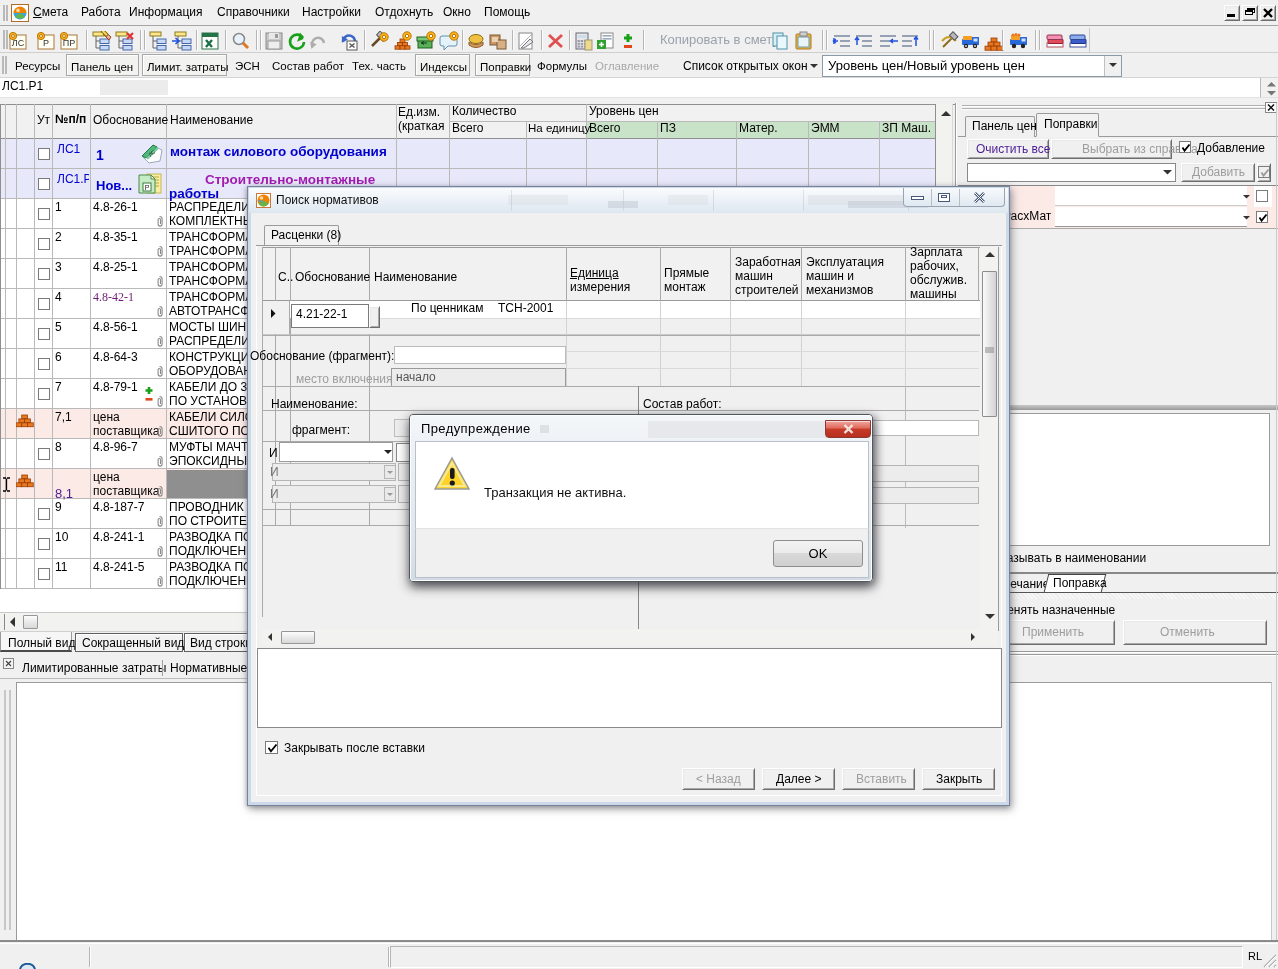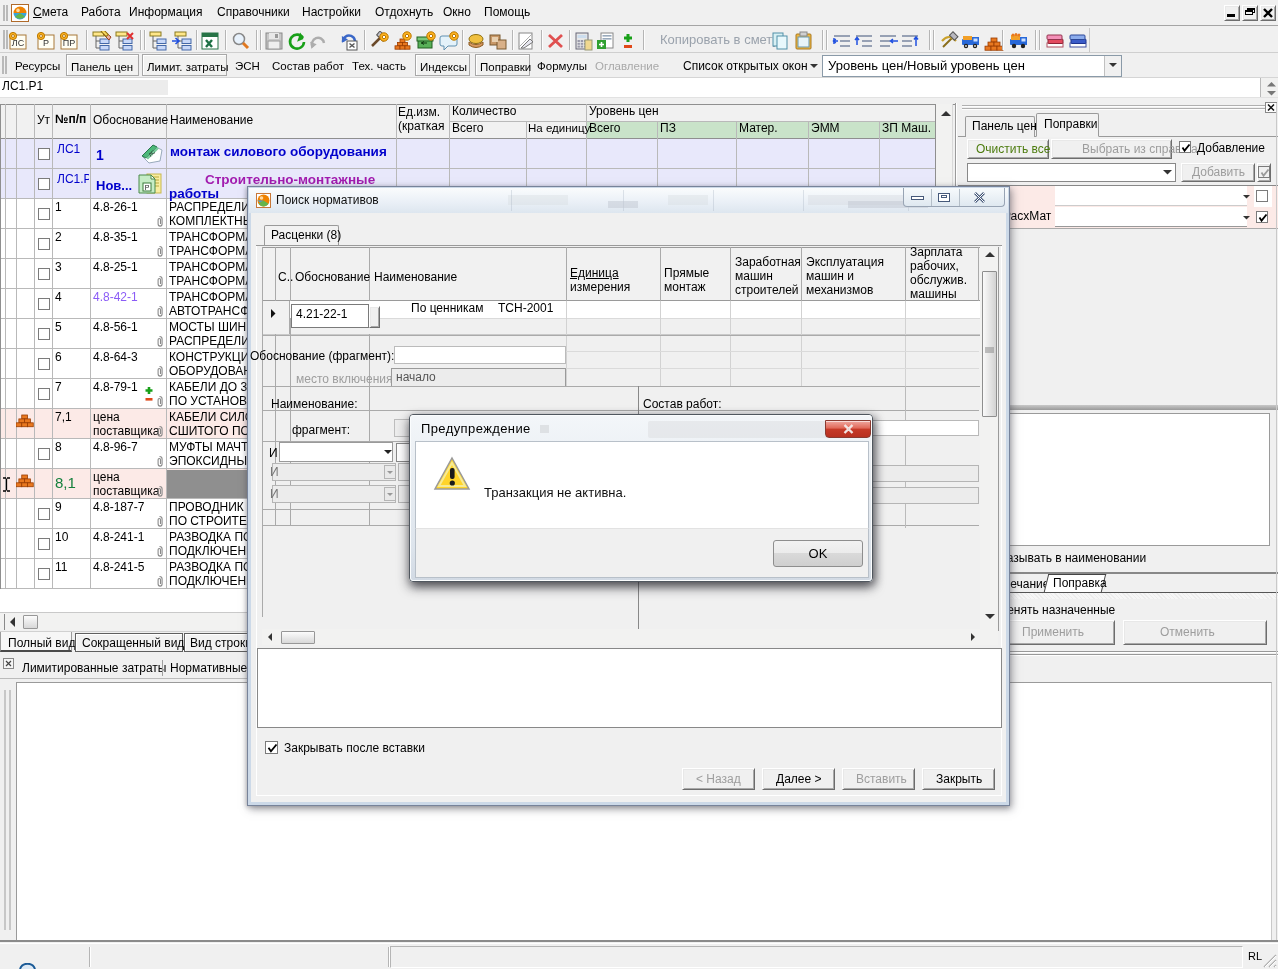--- a/index.html
+++ b/index.html
@@ -572,21 +572,21 @@
 <div style="left:93px;top:261px;font-size:12px;color:#000;white-space:nowrap;">4.8-25-1</div>
 <div style="left:169px;top:261px;font-size:12px;color:#000;white-space:nowrap;">ТРАНСФОРМАТ</div>
 <div style="left:169px;top:275px;font-size:12px;color:#000;white-space:nowrap;">ТРАНСФОРМАТ</div>
 <div style="left:155px;top:275px;width:9px;height:13px">
       <svg width="9" height="13" viewBox="0 0 9 13">
         <path d="M4.5 1.5 a2.6 2.6 0 0 1 2.6 2.6 v5 a2 2 0 0 1 -4 0 v-4.4 a1.2 1.2 0 0 1 2.4 0 v4.2" fill="none" stroke="#8a8a8a" stroke-width="1.1"></path>
       </svg>
     </div>
 <div style="left:38px;top:298px;width:12px;height:12px;background:#fff;border:1px solid #7b7b7b"></div>
 <div style="left:55px;top:291px;font-size:12px;color:#000;white-space:nowrap;">4</div>
-<div style="left:93px;top:291px;font-size:12px;color:#8b5cf6;white-space:nowrap;">4.8-42-1</div>
+<div style="left:93px;top:291px;font-size:12px;color:#701a75;white-space:nowrap;font-family:Liberation Serif, serif;">4.8-42-1</div>
 <div style="left:169px;top:291px;font-size:12px;color:#000;white-space:nowrap;">ТРАНСФОРМАТ</div>
 <div style="left:169px;top:305px;font-size:12px;color:#000;white-space:nowrap;">АВТОТРАНСФО</div>
 <div style="left:155px;top:305px;width:9px;height:13px">
       <svg width="9" height="13" viewBox="0 0 9 13">
         <path d="M4.5 1.5 a2.6 2.6 0 0 1 2.6 2.6 v5 a2 2 0 0 1 -4 0 v-4.4 a1.2 1.2 0 0 1 2.4 0 v4.2" fill="none" stroke="#8a8a8a" stroke-width="1.1"></path>
       </svg>
     </div>
 <div style="left:38px;top:328px;width:12px;height:12px;background:#fff;border:1px solid #7b7b7b"></div>
 <div style="left:55px;top:321px;font-size:12px;color:#000;white-space:nowrap;">5</div>
 <div style="left:93px;top:321px;font-size:12px;color:#000;white-space:nowrap;">4.8-56-1</div>
@@ -656,21 +656,21 @@
 <div style="left:16px;top:474px;width:18px;height:14px">
       <svg width="18" height="14" viewBox="0 0 18 14">
         <rect x="5.75" y="1.0" width="5.75" height="3.9099999999999997" fill="#e87820" stroke="#9a3c00" stroke-width="0.8"></rect>
         <rect x="2.875" y="4.91" width="5.75" height="3.9099999999999997" fill="#e87820" stroke="#9a3c00" stroke-width="0.8"></rect>
         <rect x="8.625" y="4.91" width="5.75" height="3.9099999999999997" fill="#e87820" stroke="#9a3c00" stroke-width="0.8"></rect>
         <rect x="0.0" y="8.82" width="5.75" height="3.9099999999999997" fill="#e87820" stroke="#9a3c00" stroke-width="0.8"></rect>
         <rect x="5.75" y="8.82" width="5.75" height="3.9099999999999997" fill="#e87820" stroke="#9a3c00" stroke-width="0.8"></rect>
         <rect x="11.5" y="8.82" width="5.75" height="3.9099999999999997" fill="#e87820" stroke="#9a3c00" stroke-width="0.8"></rect>
       </svg>
     </div>
-<div style="left:55px;top:474px;font-size:15px;color:#15803d;white-space:nowrap;">8,1</div>
+<div style="left:55px;top:487px;font-size:13px;color:#4c1d95;white-space:nowrap;">8,1</div>
 <div style="left:93px;top:471px;font-size:12px;color:#000;white-space:nowrap;">цена</div>
 <div style="left:93px;top:485px;font-size:12px;color:#000;white-space:nowrap;">поставщика</div>
 <div style="left:155px;top:485px;width:9px;height:13px">
       <svg width="9" height="13" viewBox="0 0 9 13">
         <path d="M4.5 1.5 a2.6 2.6 0 0 1 2.6 2.6 v5 a2 2 0 0 1 -4 0 v-4.4 a1.2 1.2 0 0 1 2.4 0 v4.2" fill="none" stroke="#8a8a8a" stroke-width="1.1"></path>
       </svg>
     </div>
 <div style="left:38px;top:508px;width:12px;height:12px;background:#fff;border:1px solid #7b7b7b"></div>
 <div style="left:55px;top:501px;font-size:12px;color:#000;white-space:nowrap;">9</div>
 <div style="left:93px;top:501px;font-size:12px;color:#000;white-space:nowrap;">4.8-187-7</div>
@@ -773,21 +773,21 @@
       <svg width="8" height="7" viewBox="0 0 8 7">
         <path d="M1 0.5 L7 6.5 M7 0.5 L1 6.5" stroke="#111" stroke-width="1.5"></path>
       </svg>
     </div>
 <div style="left:958px;top:136px;width:320px;height:1px;background:#9a9a9a"></div>
 <div style="left:965px;top:116px;width:70px;height:21px;background:#f0f0f0;border:1px solid #9a9a9a;border-bottom:none;border-radius:2px 2px 0 0"></div>
 <div style="left:972px;top:120px;font-size:12px;color:#000;white-space:nowrap;">Панель цен</div>
 <div style="left:1036px;top:113px;width:63px;height:24px;background:#f2f2f2;border:1px solid #9a9a9a;border-bottom:1px solid #f2f2f2;border-radius:2px 2px 0 0"></div>
 <div style="left:1044px;top:118px;font-size:12px;color:#000;white-space:nowrap;">Поправки</div>
 <div class="r3" style="left:967px;top:139px;width:82px;height:20px;"></div>
-<div style="left:976px;top:143px;font-size:12px;color:#4d7c0f;white-space:nowrap;">Очистить все</div>
+<div style="left:976px;top:143px;font-size:12px;color:#4c1d95;white-space:nowrap;">Очистить все</div>
 <div class="r3" style="left:1051px;top:139px;width:121px;height:20px;"></div>
 <div style="left:1082px;top:143px;font-size:12px;color:#9d9d9d;white-space:nowrap;">Выбрать из справ-ка</div>
 <div style="left:1179px;top:141px;width:12px;height:12px;background:#fff;border:1px solid #7b7b7b">
       <svg width="12" height="12" style="left:0;top:0">
         <path d="M2.5 5.4 L4.5600000000000005 8.64 L9.5 2.5" stroke="#000" stroke-width="1.8" fill="none"></path>
       </svg>
     </div>
 <div style="left:1197px;top:142px;font-size:12px;color:#000;white-space:nowrap;">Добавление</div>
 <div style="left:967px;top:163px;width:209px;height:19px;background:#fff;border:1px solid #888"></div>
 <div style="left:1163px;top:170px;width:9.0px;height:4.5px">

